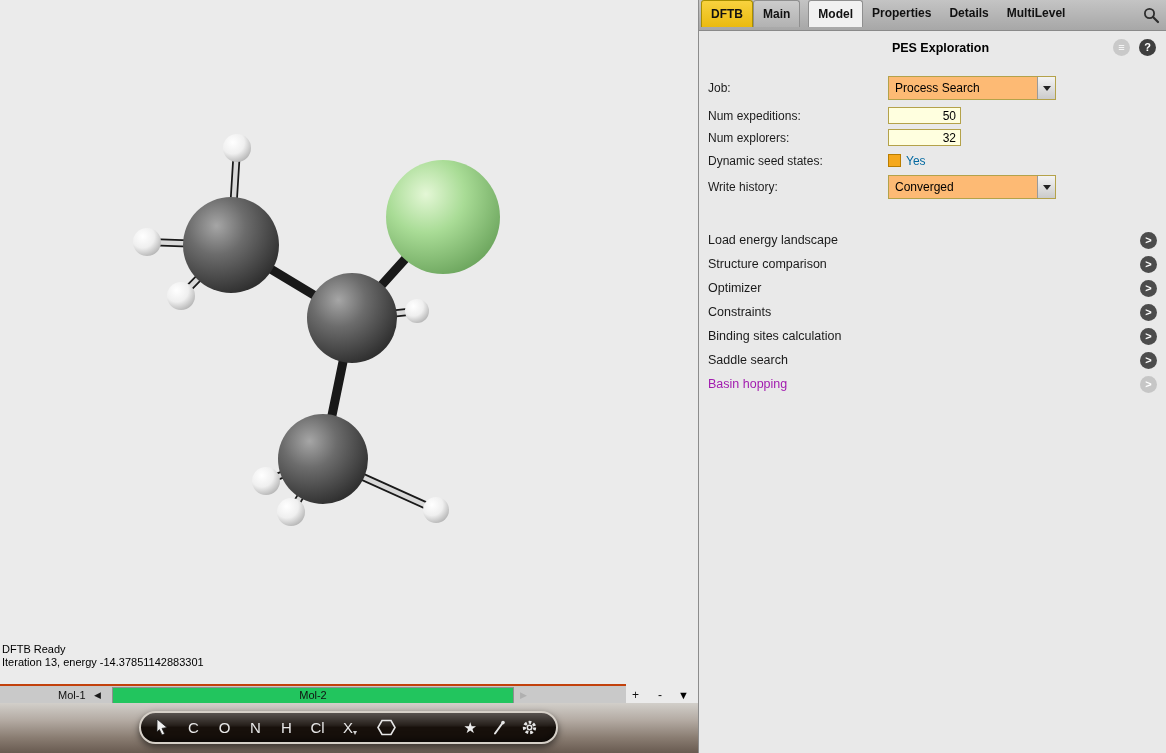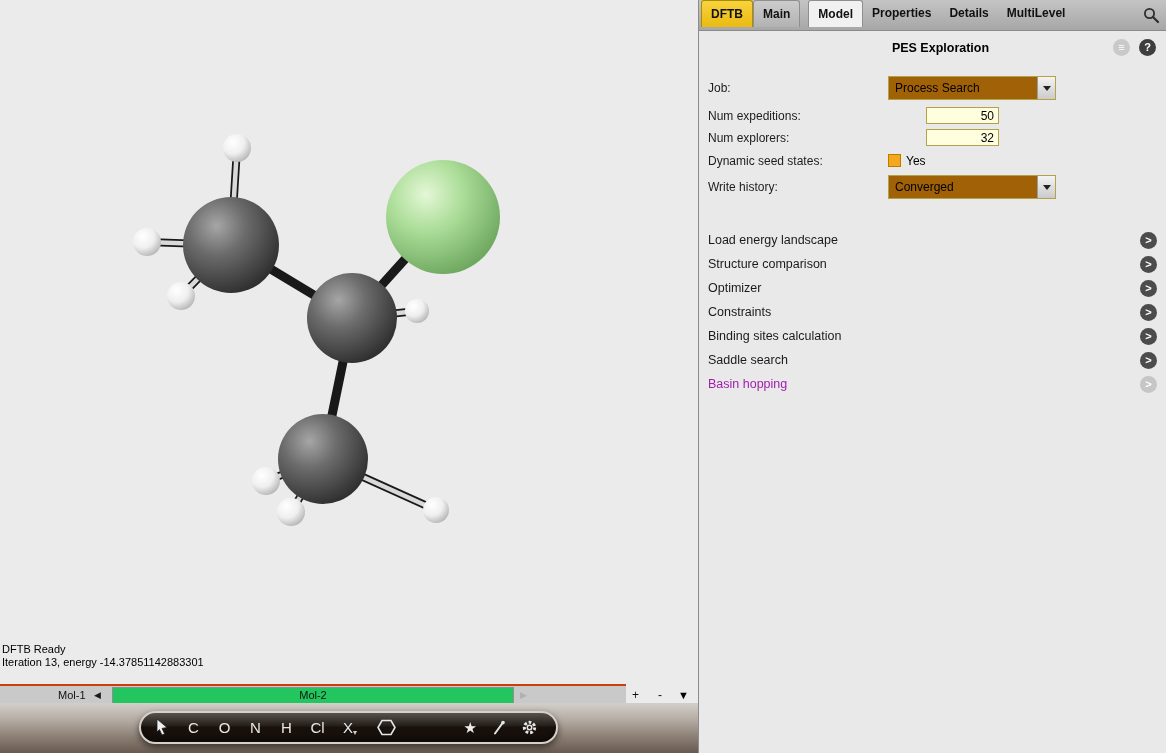--- a/index.html
+++ b/index.html
@@ -49,27 +49,27 @@
   .searchbtn{margin-left:auto;margin-right:6px;height:30px;display:flex;align-items:center;}
 
   .panelhead{position:absolute;left:16px;top:38px;right:0;height:20px;}
   .paneltitle{position:absolute;left:0;right:0;text-align:center;font-size:12.5px;font-weight:bold;color:#000;line-height:20px;}
   .hicon{position:absolute;width:17px;height:17px;border-radius:50%;text-align:center;font-weight:bold;top:1px;}
   .hicon.menu{right:36px;background:#c9c9c9;color:#fff;font-size:11px;line-height:16px;}
   .hicon.help{right:10px;background:#3e3e3e;color:#fff;font-size:11px;line-height:17px;}
 
   .frow{position:absolute;left:9px;right:9px;height:24px;display:flex;align-items:center;}
   .flabel{font-size:12px;color:#1c1c1c;width:180px;flex:none;}
-  .dropdown{width:168px;height:24px;box-sizing:border-box;border:1px solid #b4a24a;background:#a16207;display:flex;align-items:stretch;flex:none;}
+  .dropdown{width:168px;height:24px;box-sizing:border-box;border:1px solid #b4a24a;background:#fdba74;display:flex;align-items:stretch;flex:none;}
   .dd-value{flex:1;font-size:12px;line-height:22px;padding-left:6px;color:#000;}
   .dd-btn{width:17px;background:linear-gradient(#f3f3f3,#cbcbcb);border-left:1px solid #9a9a9a;display:flex;align-items:center;justify-content:center;}
   .dd-tri{width:0;height:0;border-left:4px solid transparent;border-right:4px solid transparent;border-top:5px solid #222;}
-  .numinput{width:73px;height:17px;box-sizing:border-box;border:1px solid #b4a24a;background:#ffffdf;font-size:12px;text-align:right;padding:0 4px;color:#000;font-family:inherit;flex:none;margin-left:38px;}
+  .numinput{width:73px;height:17px;box-sizing:border-box;border:1px solid #b4a24a;background:#ffffdf;font-size:12px;text-align:right;padding:0 4px;color:#000;font-family:inherit;flex:none;}
   .cb{width:11px;height:11px;background:#f5a81c;border:1px solid #b97d00;flex:none;}
-  .cb-label{font-size:12px;margin-left:5px;color:#000000;}
+  .cb-label{font-size:12px;margin-left:5px;color:#0369a1;}
 
   .links{position:absolute;left:0;top:228px;right:0;}
   .linkrow{height:24px;display:flex;align-items:center;padding:0 9px;}
   .linklabel{font-size:12.5px;color:#1a1a1a;}
   .linkrow.disabled .linklabel{color:#a21caf;}
   .chev{margin-left:auto;width:17px;height:17px;border-radius:50%;background:#4c4c4c;color:#fff;font-size:11px;font-weight:bold;text-align:center;line-height:16px;}
   .linkrow.disabled .chev{background:#c6c6c6;}
 </style>
 </head>
 <body>

